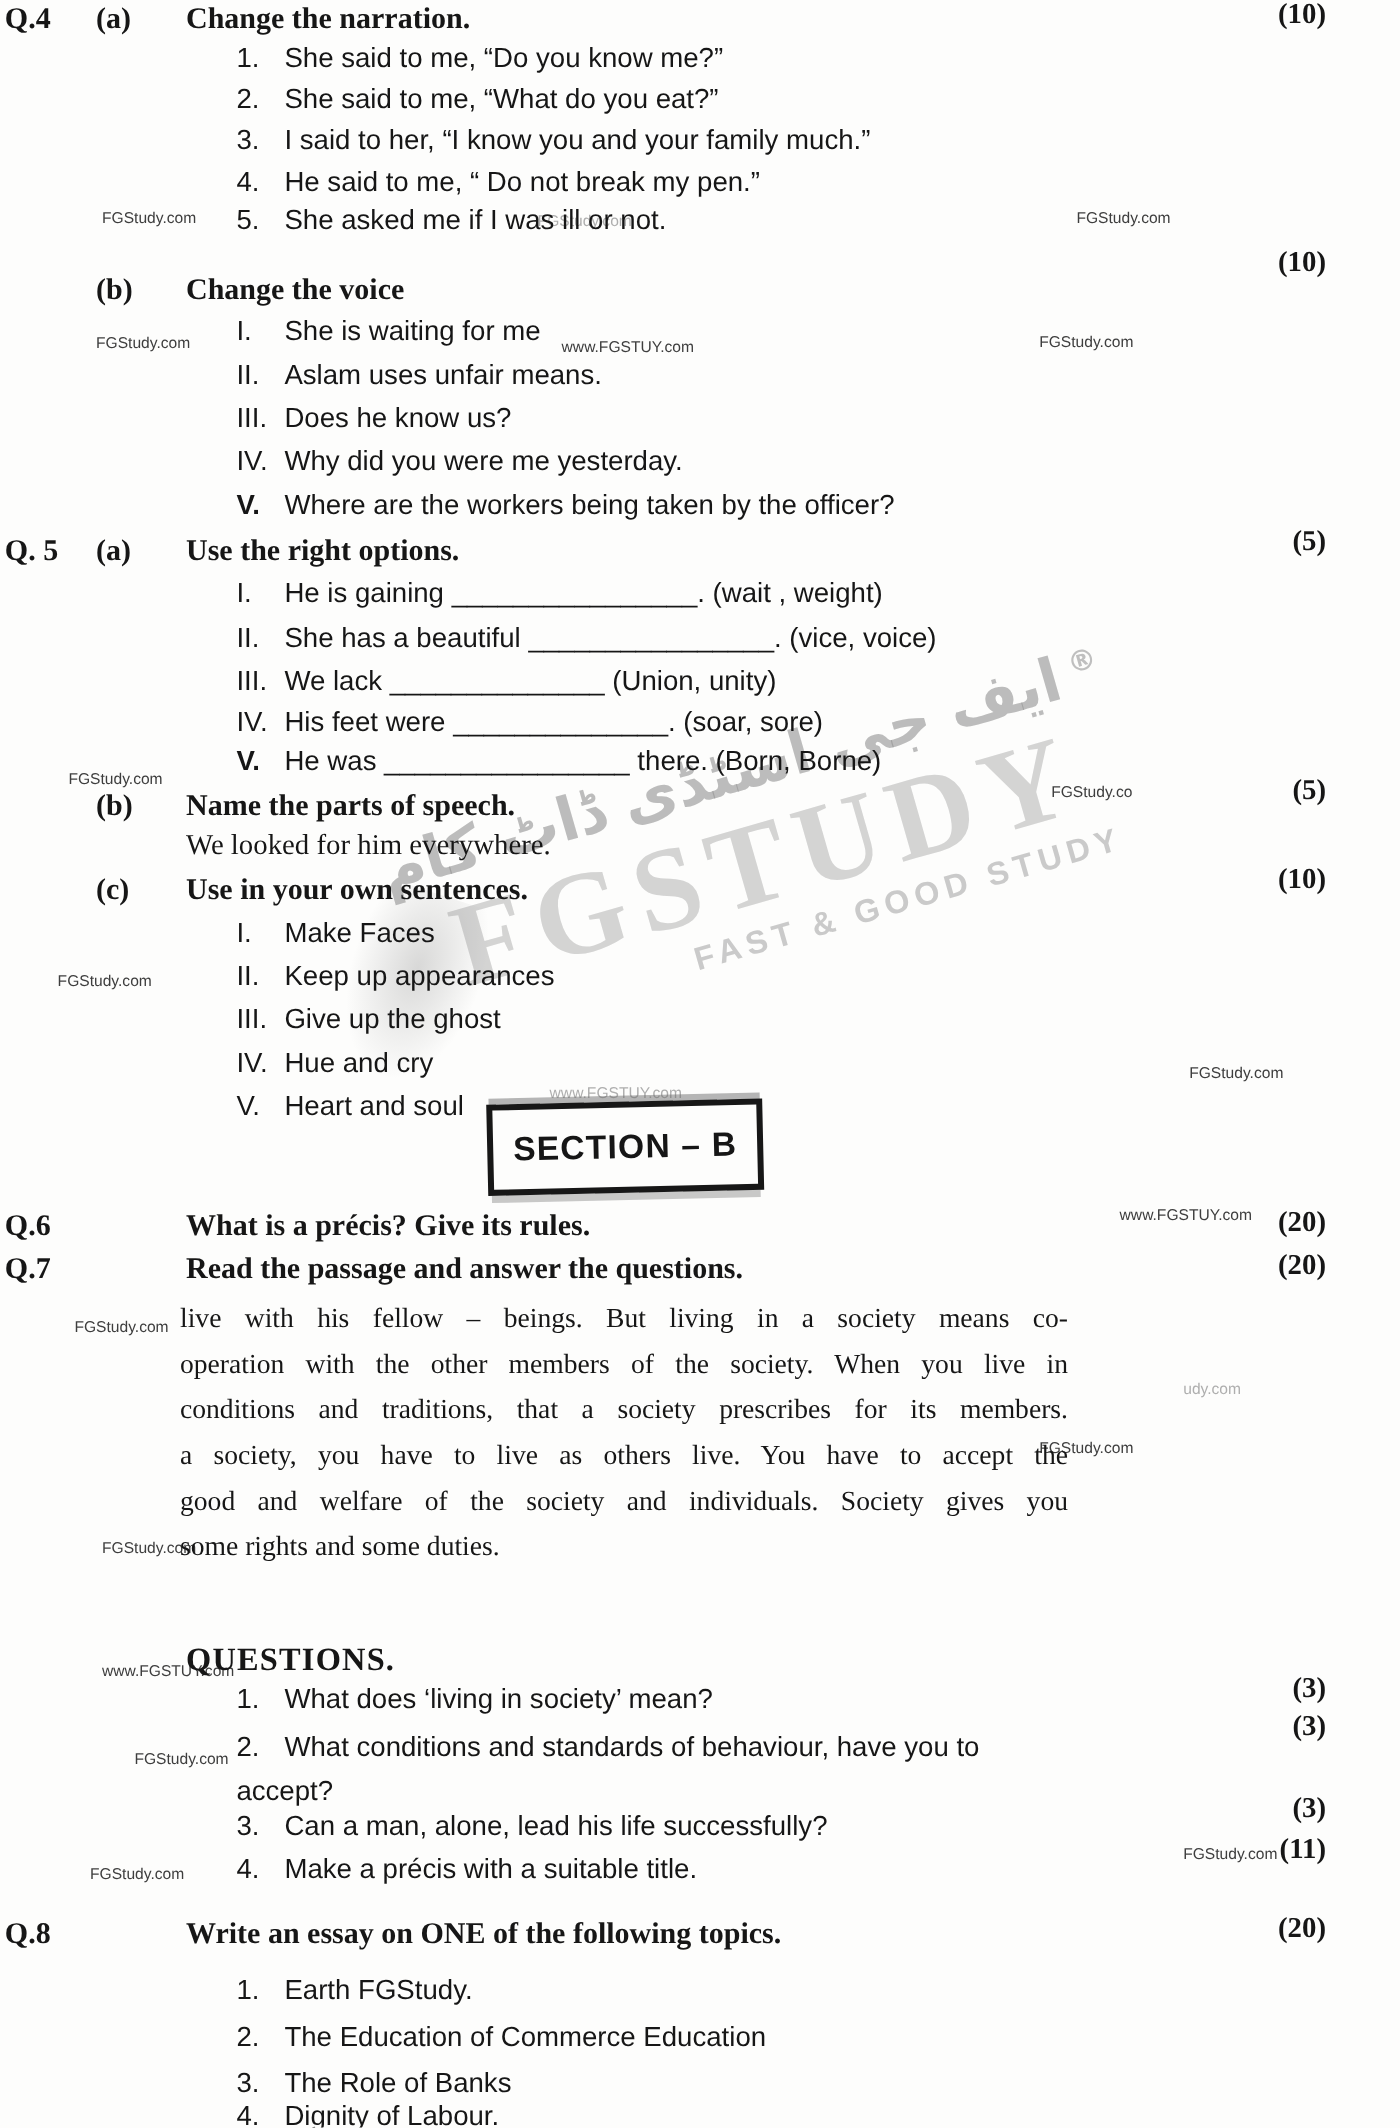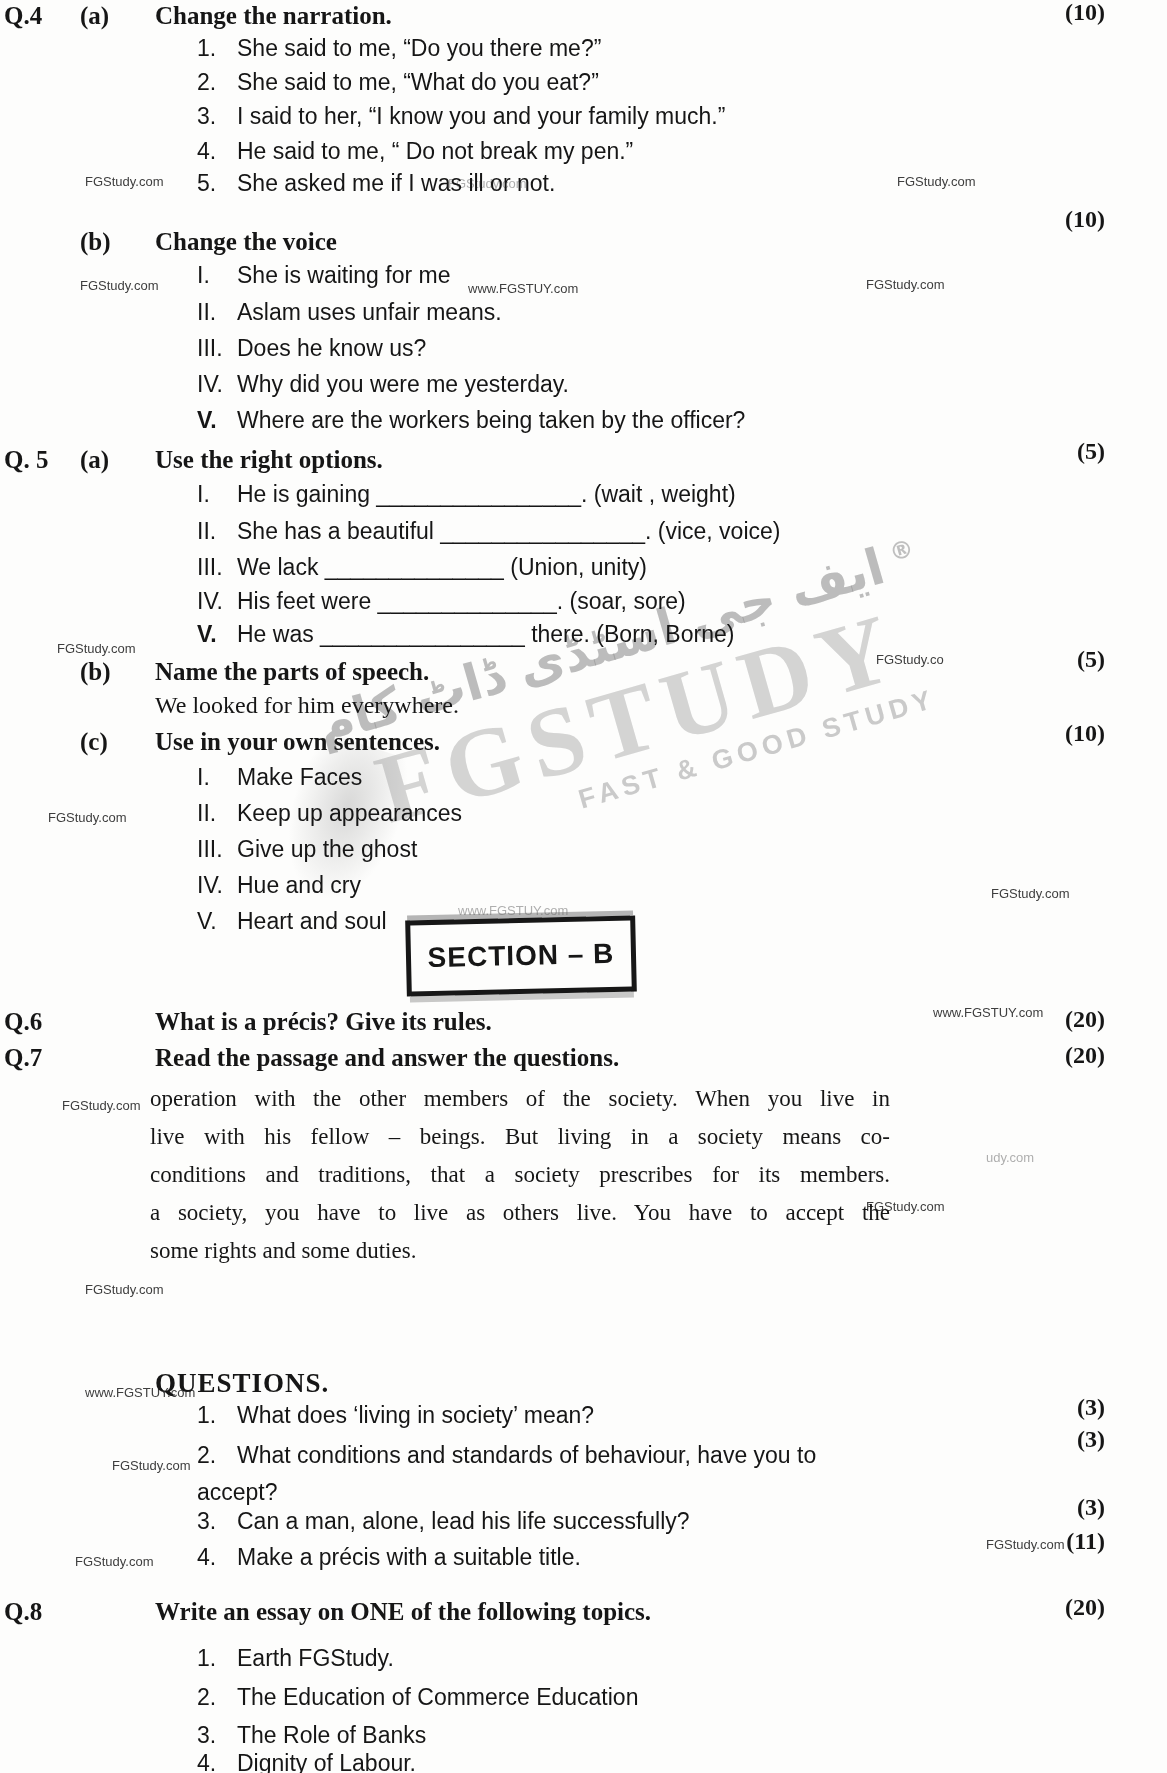--- a/index.html
+++ b/index.html
@@ -93,21 +93,21 @@
   <span class="marks" style="top:1426px">(3)</span>
   <span class="marks" style="top:1494px">(3)</span>
   <span class="marks" style="top:1528px">(11)</span>
   <span class="marks" style="top:1594px">(20)</span>
 
   <div class="row" style="top:2px">
     <span class="qno">Q.4</span>
     <span class="plabel">(a)</span>
     <span class="heading">Change the narration.</span>
   </div>
-  <div class="row item" style="top:35px"><span class="inum">1.</span><span>She said to me, “Do you there me?”</span></div>
+  <div class="row item" style="top:35px"><span class="inum">1.</span><span>She said to me, “Do you know me?”</span></div>
   <div class="row item" style="top:69px"><span class="inum">2.</span><span>She said to me, “What do you eat?”</span></div>
   <div class="row item" style="top:103px"><span class="inum">3.</span><span>I said to her, “I know you and your family much.”</span></div>
   <div class="row item" style="top:138px"><span class="inum">4.</span><span>He said to me, “ Do not break my pen.”</span></div>
   <div class="row item" style="top:170px"><span class="inum">5.</span><span>She asked me if I was ill or not.</span></div>
 
   <div class="row" style="top:228px">
     <span class="plabel">(b)</span>
     <span class="heading">Change the voice</span>
   </div>
   <div class="row item" style="top:262px"><span class="inum">I.</span><span>She is waiting for me</span></div>
@@ -152,24 +152,25 @@
   <div class="row" style="top:1008px">
     <span class="qno">Q.6</span>
     <span class="heading">What is a précis? Give its rules.</span>
   </div>
   <div class="row" style="top:1044px">
     <span class="qno">Q.7</span>
     <span class="heading">Read the passage and answer the questions.</span>
   </div>
 
   <div class="passage">
+    <div class="pline">live with his fellow – beings. But living in a society means co-</div>
     <div class="pline">operation with the other members of the society. When you live in</div>
-    <div class="pline">live with his fellow – beings. But living in a society means co-</div>
     <div class="pline">conditions and traditions, that a society prescribes for its members.</div>
     <div class="pline">a society, you have to live as others live. You have to accept the</div>
+    <div class="pline">good and welfare of the society and individuals. Society gives you</div>
     <div class="pline last">some rights and some duties.</div>
   </div>
 
   <div class="questions-h" style="top:1368px">QUESTIONS.</div>
   <div class="row item" style="top:1402px"><span class="inum">1.</span><span>What does ‘living in society’ mean?</span></div>
   <div class="row item wrap" style="top:1437px"><span class="inum">2.</span><span>What conditions and standards of behaviour, have you to accept?</span></div>
   <div class="row item" style="top:1508px"><span class="inum">3.</span><span>Can a man, alone, lead his life successfully?</span></div>
   <div class="row item" style="top:1544px"><span class="inum">4.</span><span>Make a précis with a suitable title.</span></div>
 
   <div class="row" style="top:1598px">

